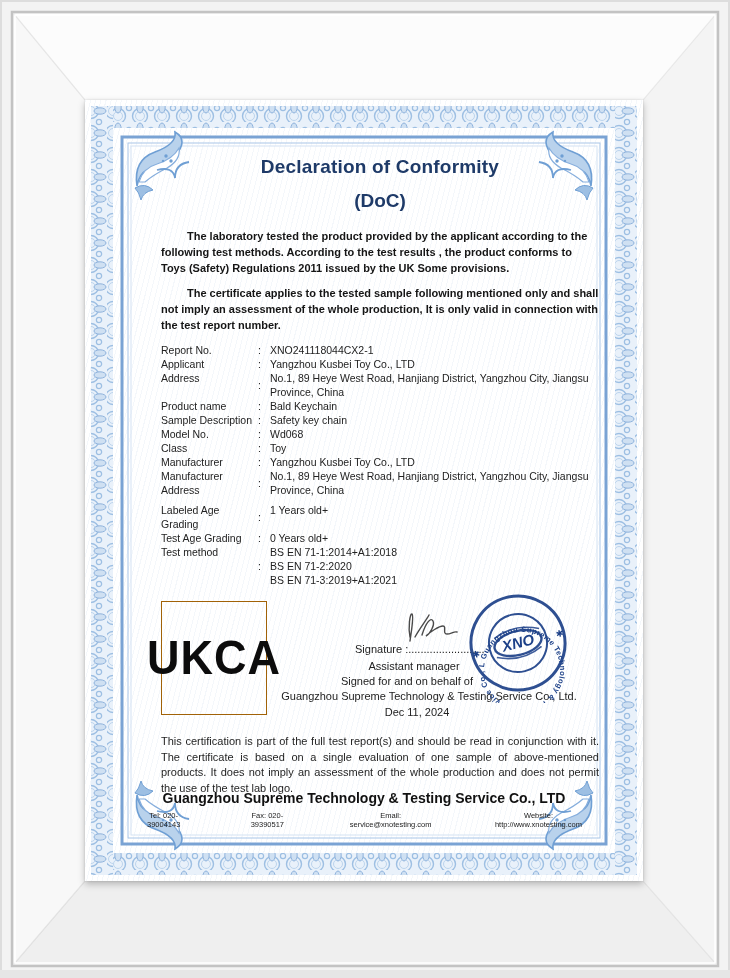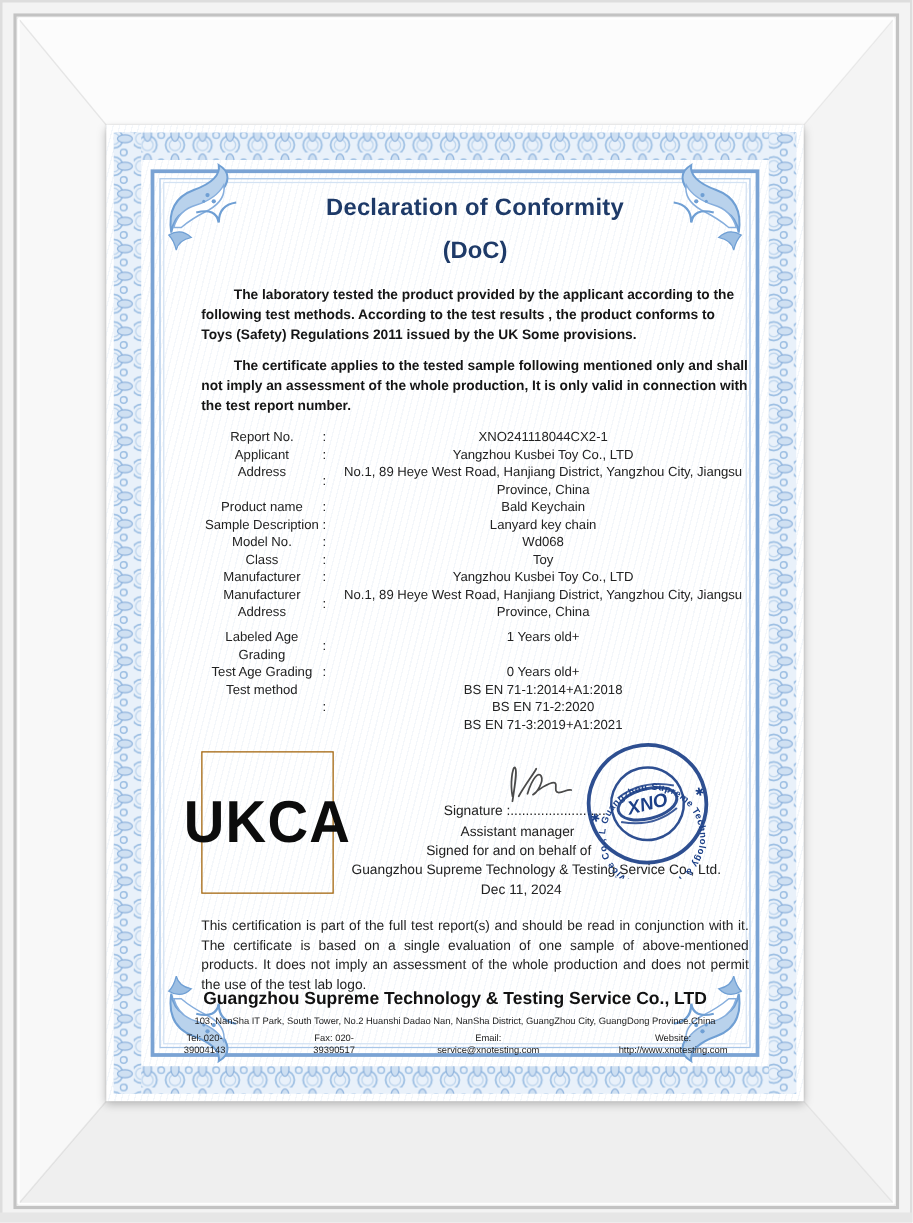--- a/index.html
+++ b/index.html
@@ -9,21 +9,21 @@
   
   .cert{position:absolute;left:85px;top:100px;width:558px;height:781px;background:#ffffff;
     box-shadow:0 3px 7px rgba(0,0,0,.25),0 0 2px rgba(0,0,0,.12);}
   .cert .texture{position:absolute;inset:0;
     background:repeating-linear-gradient(104deg,rgba(150,180,215,.10) 0 1px,rgba(255,255,255,0) 1px 5px);}
   .border-svg{position:absolute;left:0;top:0;}
   .content{position:absolute;inset:0;padding:56px 44px 0 76px;box-sizing:border-box;color:#1b1b1b;}
   .title{margin:0 0 12px 0;text-align:center;font-size:19px;font-weight:bold;color:#1e3a68;letter-spacing:.2px;}
   .subtitle{margin:0 0 16px 0;text-align:center;font-size:19px;font-weight:bold;color:#1e3a68;}
   .intro{margin:0 0 9px 0;font-size:11px;font-weight:bold;line-height:16px;text-indent:26px;color:#151515;}
-  .fields{margin-top:10px;font-size:10.5px;line-height:14px;color:#222;text-align:center;}
+  .fields{margin-top:10px;font-size:10.5px;line-height:14px;color:#222;}
   .frow{display:flex;align-items:stretch;}
   .frow.gap{margin-top:6px;}
   .flabel{width:97px;flex:none;}
   .fcolon{width:12px;flex:none;display:flex;align-items:center;}
   .fcolon::before{content:":";}
   .fvalue{flex:1;white-space:pre-line;}
   
   .sig-section{position:relative;height:125px;margin-top:12px;}
   .ukca-box{position:absolute;left:0px;top:2px;width:104px;height:112px;border:1px solid #a16207;
     display:flex;align-items:center;justify-content:center;text-align:right;}
@@ -138,21 +138,21 @@
             <span class="fvalue">No.1, 89 Heye West Road, Hanjiang District, Yangzhou City, Jiangsu Province, China</span>
         </div>
         <div class="frow">
           <span class="flabel">Product name</span>
             <span class="fcolon"></span>
             <span class="fvalue">Bald Keychain</span>
         </div>
         <div class="frow">
           <span class="flabel">Sample Description</span>
             <span class="fcolon"></span>
-            <span class="fvalue">Lanyard key chain</span>
+            <span class="fvalue">Safety key chain</span>
         </div>
         <div class="frow">
           <span class="flabel">Model No.</span>
             <span class="fcolon"></span>
             <span class="fvalue">Wd068</span>
         </div>
         <div class="frow">
           <span class="flabel">Class</span>
             <span class="fcolon"></span>
             <span class="fvalue">Toy</span>
@@ -223,21 +223,20 @@
             <text x="60" y="65" font-size="15" font-weight="bold" font-style="italic" text-anchor="middle" fill="#1c4088" stroke="none">XNO</text>
           </g>
         </svg>
       </div>
 
       <p class="closing">This certification is part of the full test report(s) and should be read in conjunction with it. The certificate is based on a single evaluation of one sample of above-mentioned products. It does not imply an assessment of the whole production and does not permit the use of the test lab logo.</p>
     </div>
 
     <div class="footer">
       <div class="f-company">Guangzhou Supreme Technology &amp; Testing Service Co., LTD</div>
-      <div class="f-address">103, NanSha IT Park, South Tower, No.2 Huanshi Dadao Nan, NanSha District, GuangZhou City, GuangDong Province.China</div>
       <div class="f-contacts">
         <span>Tel: 020-39004143</span>
         <span>Fax: 020-39390517</span>
         <span>Email: service@xnotesting.com</span>
         <span>Website: http://www.xnotesting.com</span>
       </div>
     </div>
   </div>
 </div>
 

